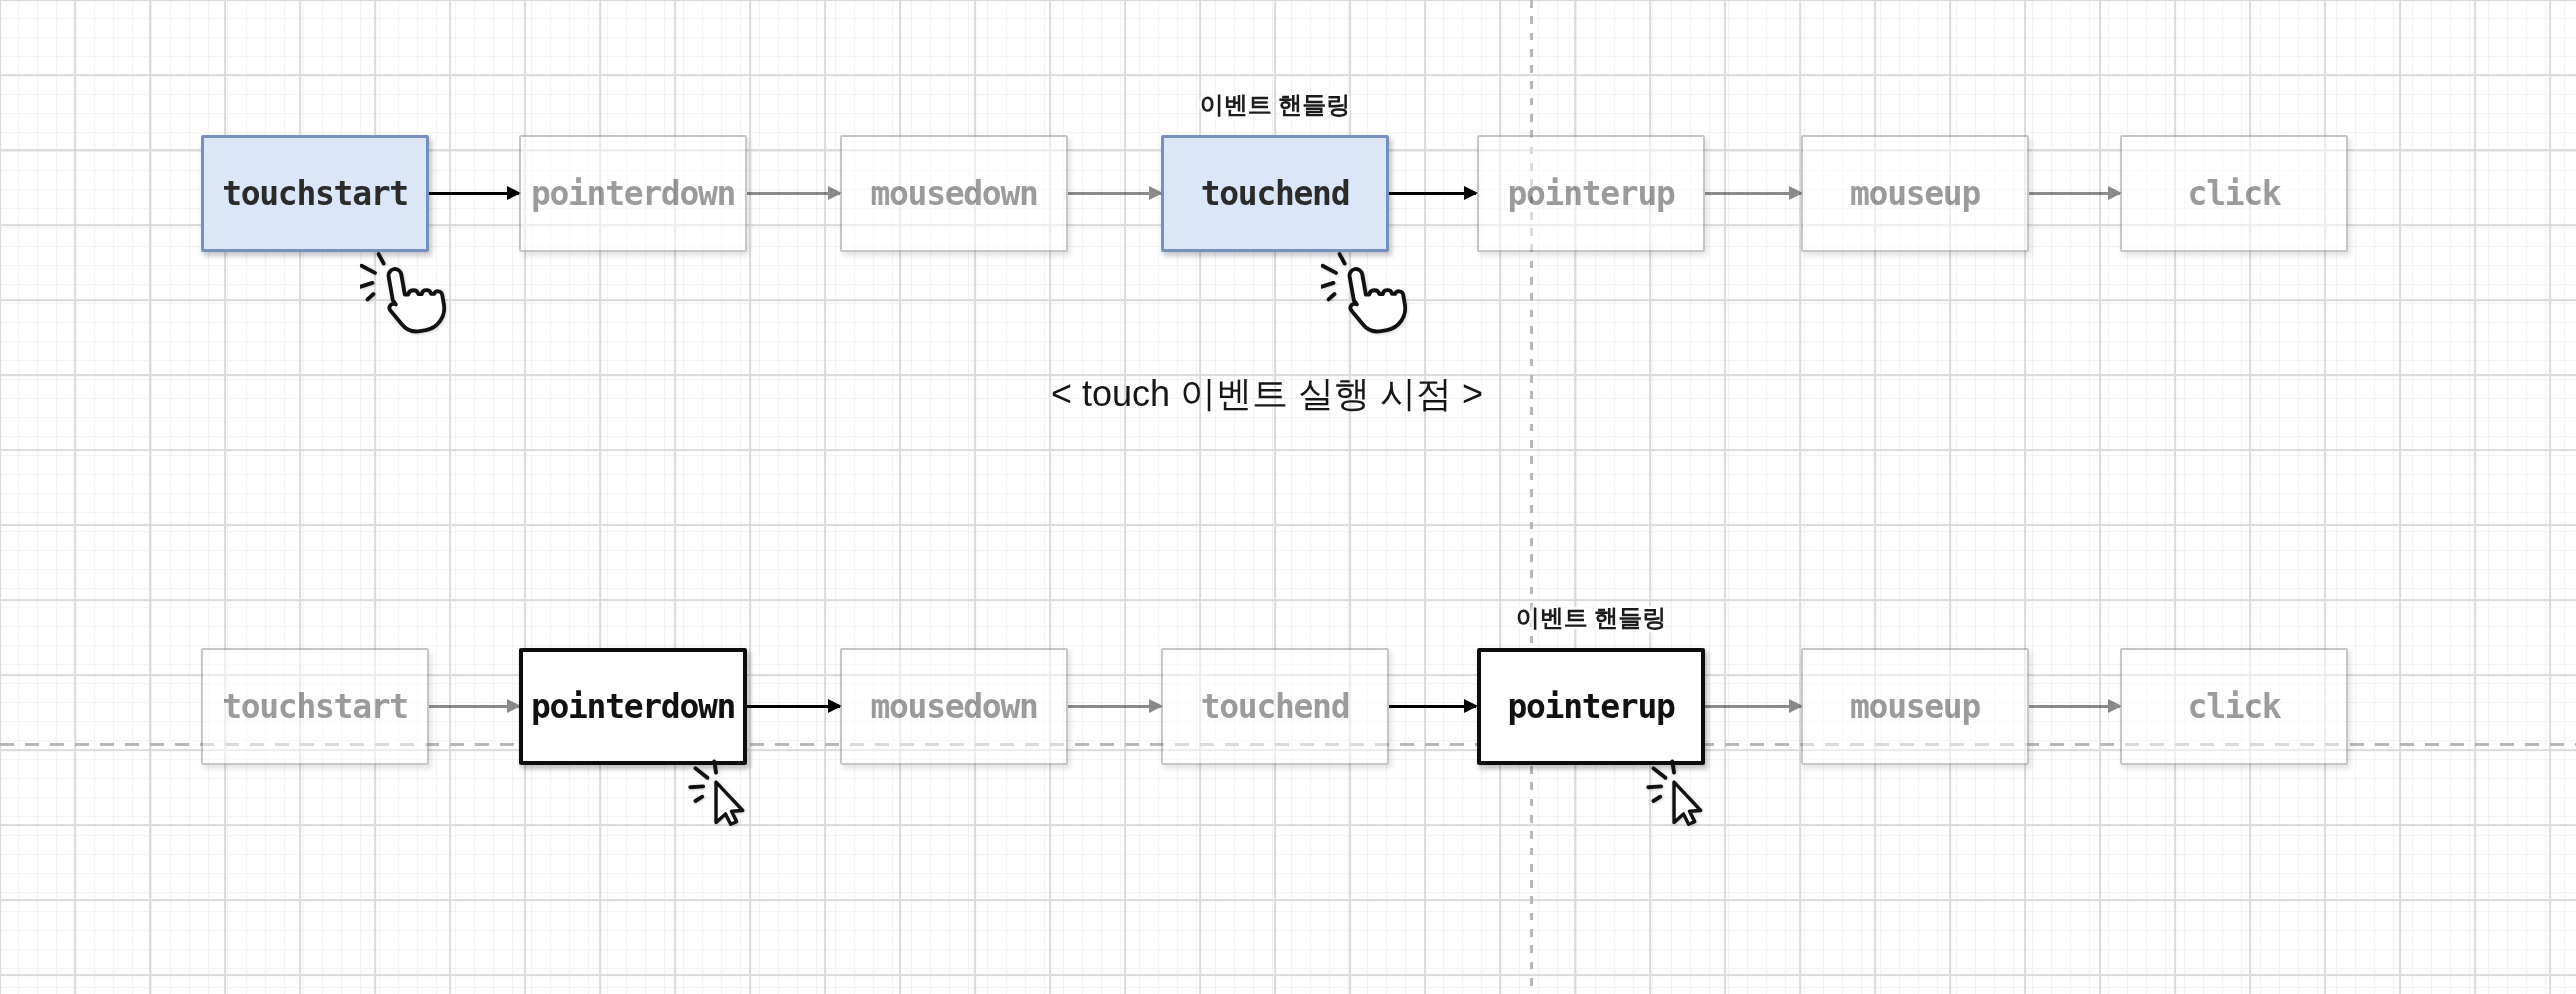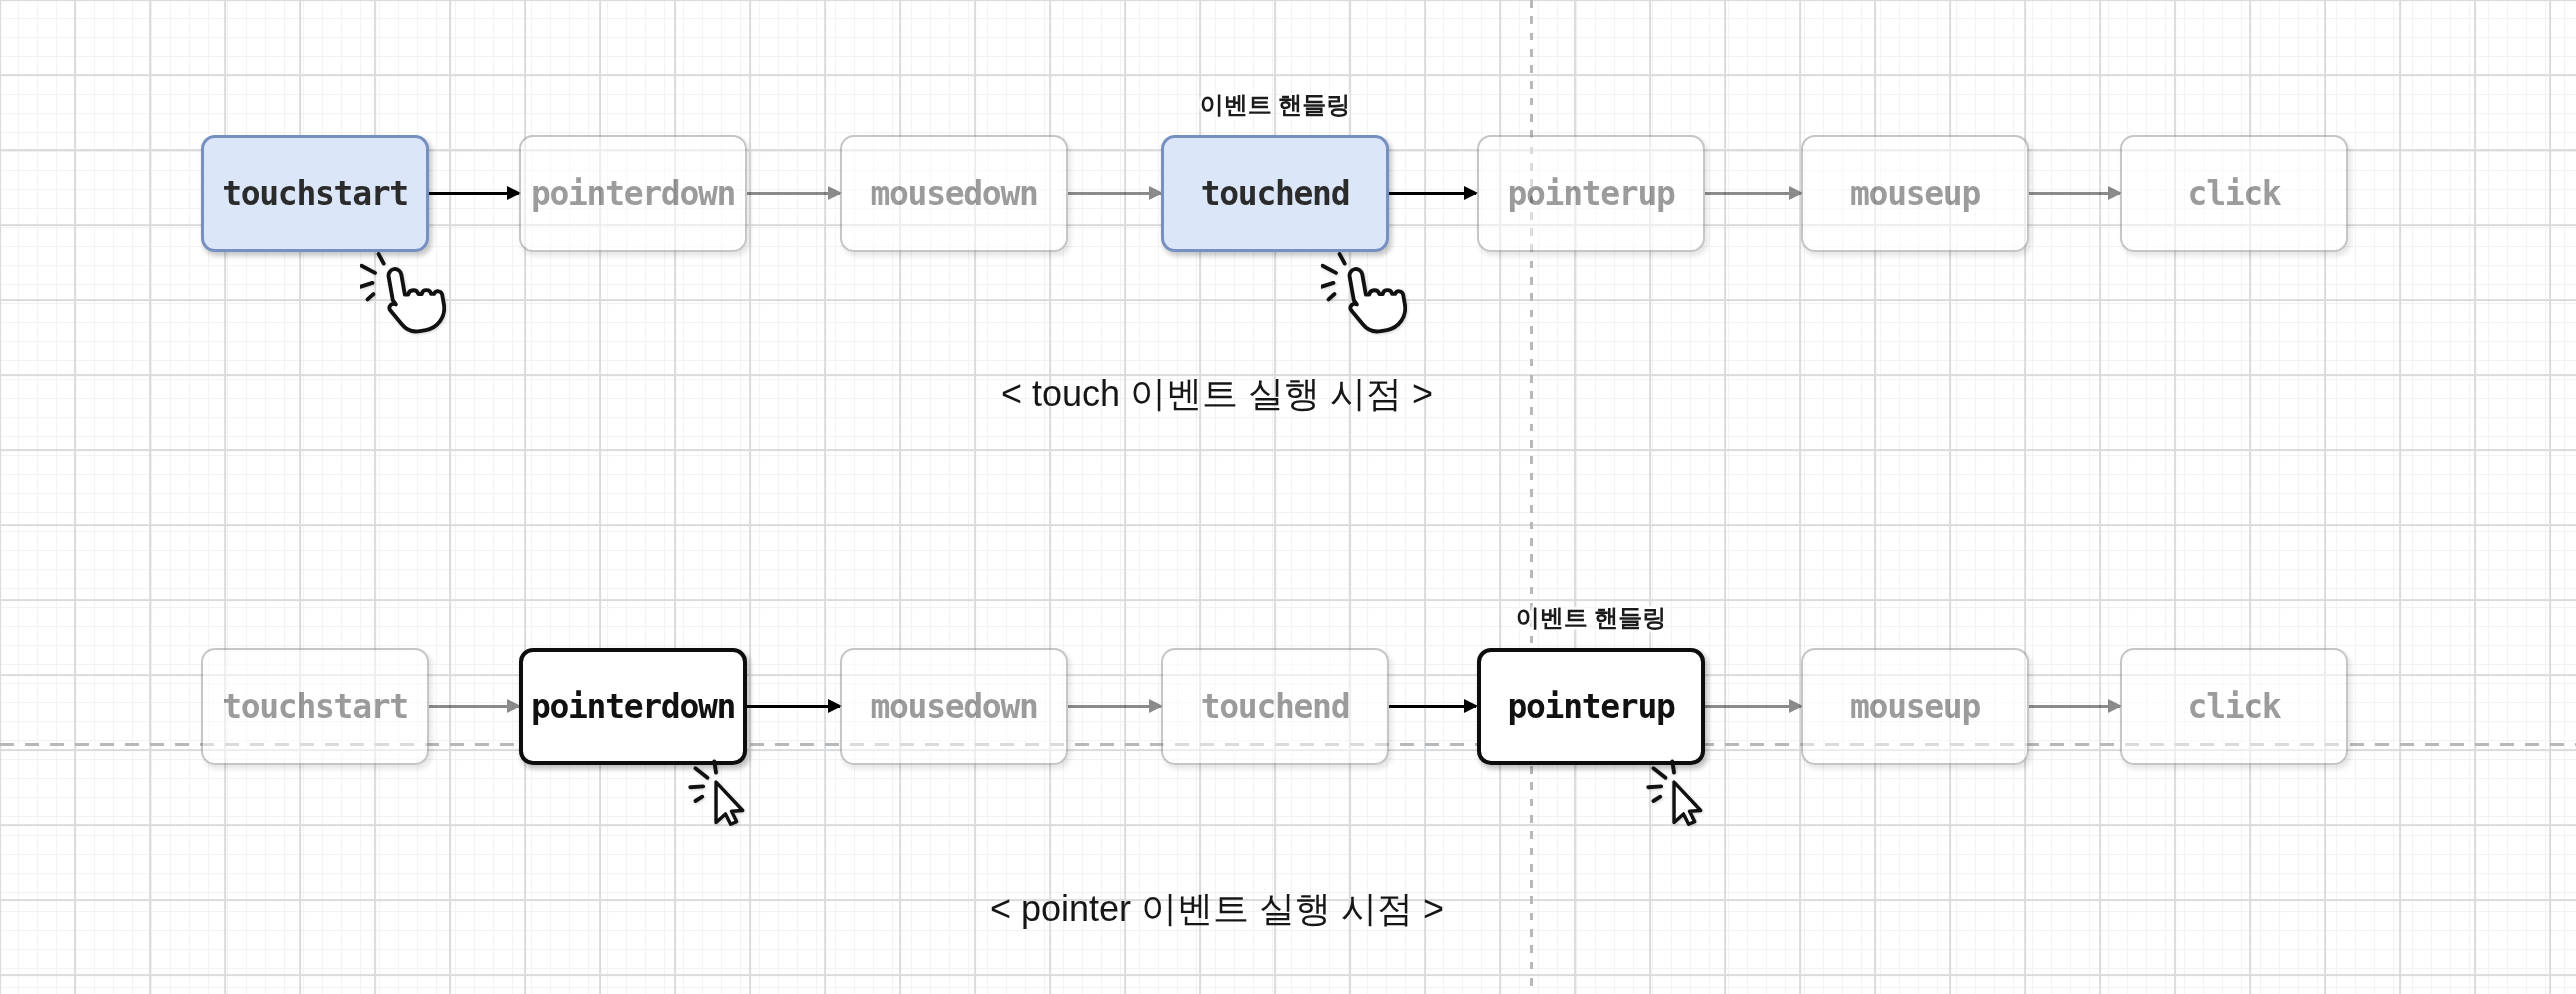--- a/index.html
+++ b/index.html
@@ -38,21 +38,21 @@
   }
   .hline{
     position:absolute;left:0;right:0;height:2.6px;z-index:1;
     background:repeating-linear-gradient(to right, var(--dashed_line) 0 13.7px, transparent 13.7px 25px);
   }
   .row{position:absolute;left:0;width:100%;height:117px;z-index:2;}
   .row-touch{top:135px;}
   .row-pointer{top:648px;}
   .box{
     position:absolute;top:0;width:228px;height:117px;box-sizing:border-box;
-    border-radius:14px;display:flex;align-items:center;justify-content:center;
+    border-radius:2px;display:flex;align-items:center;justify-content:center;
     font-family:"DejaVu Sans Mono","Liberation Mono",monospace;
     font-weight:bold;font-size:33px;letter-spacing:-1.3px;white-space:nowrap;
   }
   .box[data-state="highlight"]{
     background:var(--highlight_fill);
     border:3px solid var(--highlight_border);
     color:var(--box_text);
     box-shadow:2.6px 3.4px 5.1px rgba(0,0,0,.22);
   }
   .box[data-state="outline"]{
@@ -80,21 +80,21 @@
     border-top:7.7px solid transparent;
     border-bottom:7.7px solid transparent;
   }
   .annotation{
     position:absolute;top:-46px;transform:translateX(-50%);
     font-size:24px;font-weight:bold;color:var(--annotation_text);
     white-space:nowrap;
     text-shadow:-1.7px -1.7px 2.6px #fff,1.7px -1.7px 2.6px #fff,-1.7px 1.7px 2.6px #fff,1.7px 1.7px 2.6px #fff,0 0 5.1px #fff;
   }
   .caption{
-    position:absolute;left:1217px;transform:translateX(-50%);z-index:2;
+    position:absolute;left:1267px;transform:translateX(-50%);z-index:2;
     font-size:36px;font-weight:400;color:var(--caption_text);white-space:nowrap;
   }
   .caption-touch{top:370px;}
   .caption-pointer{top:885px;}
   .cursor{position:absolute;z-index:3;filter:drop-shadow(1.7px 1.7px 1.7px rgba(0,0,0,.18));}
 </style>
 </head>
 <body>
 
 <div class="canvas">
@@ -159,21 +159,20 @@
     <div class="box" style="left:1801px" data-state="dim">
         <span>mouseup</span>
       </div>
     <div class="arrow" style="left:2029px;width:91px" data-state="dim"></div>
     <div class="box" style="left:2120px" data-state="dim">
         <span>click</span>
       </div>
     <div class="annotation" style="left:1591px">이벤트 핸들링</div>
   </div>
 
-  <div class="caption caption-pointer">&lt; pointer 이벤트 실행 시점 &gt;</div>
 
   <svg class="cursor" style="left:360px;top:247px" width="86" height="94" viewBox="0 0 100 110">
     <g transform="rotate(-10 50 55)" fill="none" stroke="#111" stroke-linecap="round" stroke-linejoin="round">
       <g stroke-width="4.5">
         <path d="M30 4 L34 16"></path>
           <path d="M8 14 L22 25"></path>
           <path d="M2 38 L17 36"></path>
           <path d="M8 54 L16 49"></path>
       </g>
       <path fill="#fff" stroke-width="4.5" d="M37 60 V32 a7.5 7.5 0 0 1 15 0 v24 l4 .6 a6 6 0 0 1 11.6 1.6 l4 .6 a5.6 5.6 0 0 1 10.8 1.8 l3.4 .6 a5 5 0 0 1 9.2 2.6 v11.4 a26 26 0 0 1 -26 26 h-7 a22 22 0 0 1 -19.5 -11.5 l-10.5 -18.5 a4.8 4.8 0 0 1 7.6 -5.6 z"></path>

